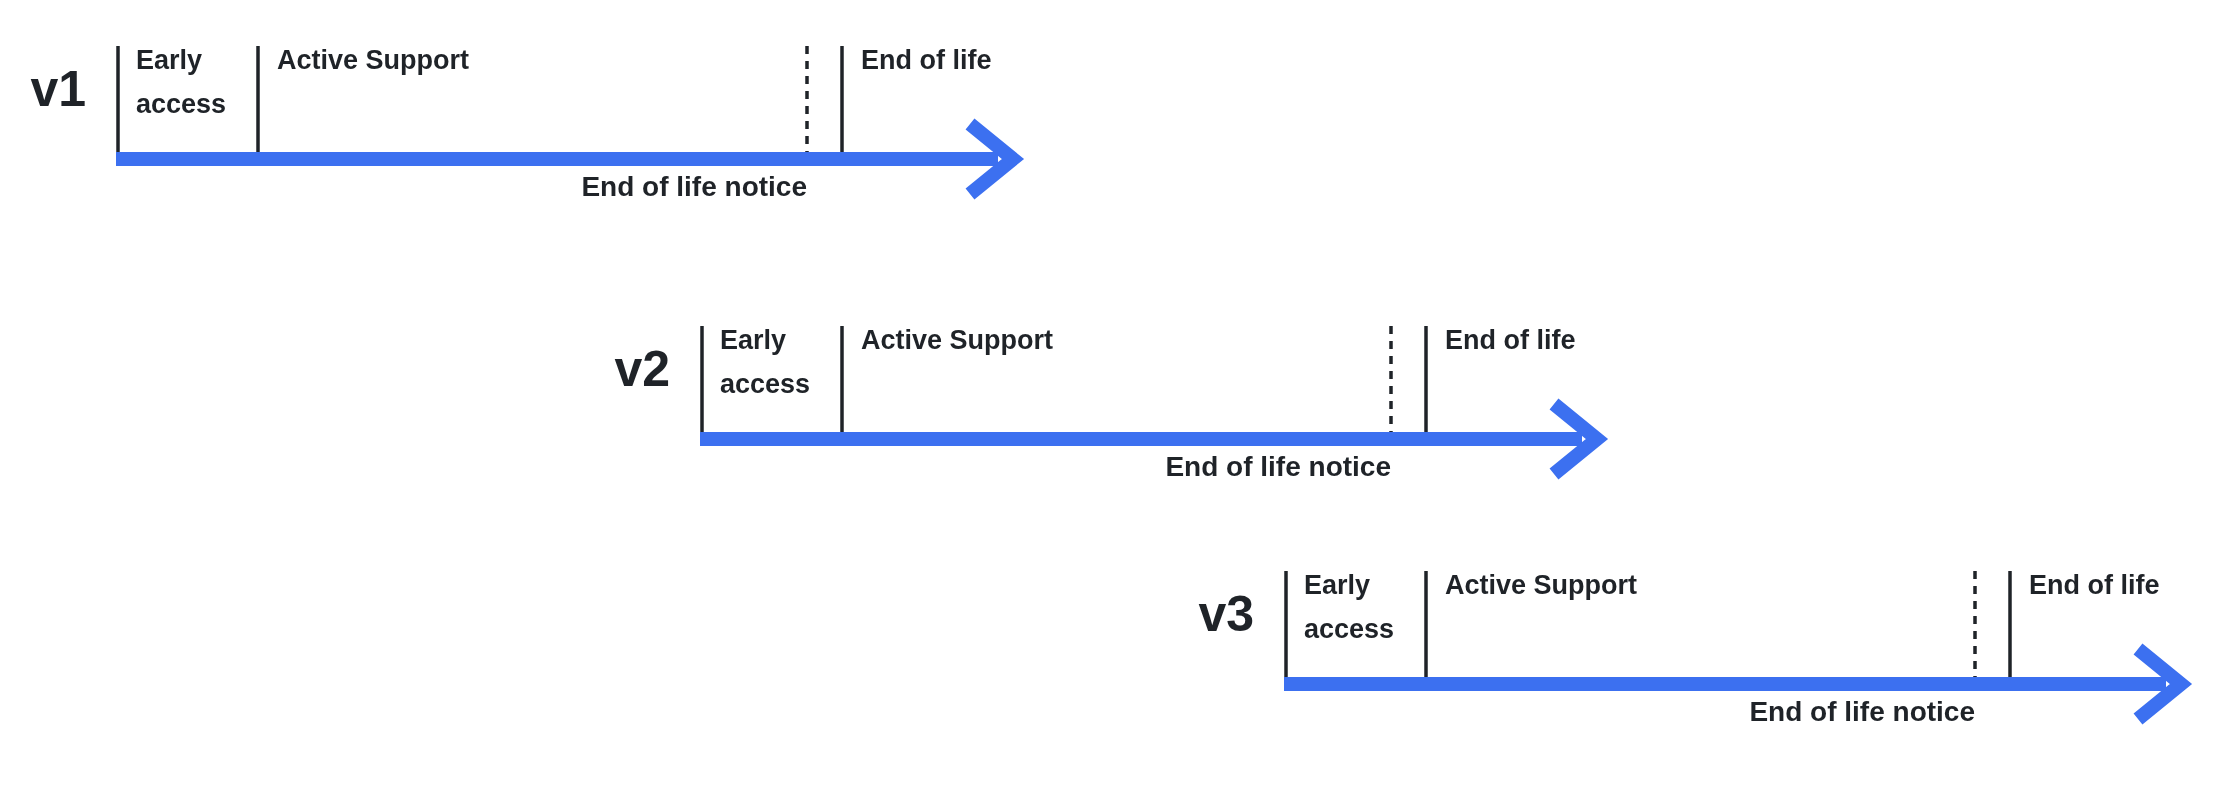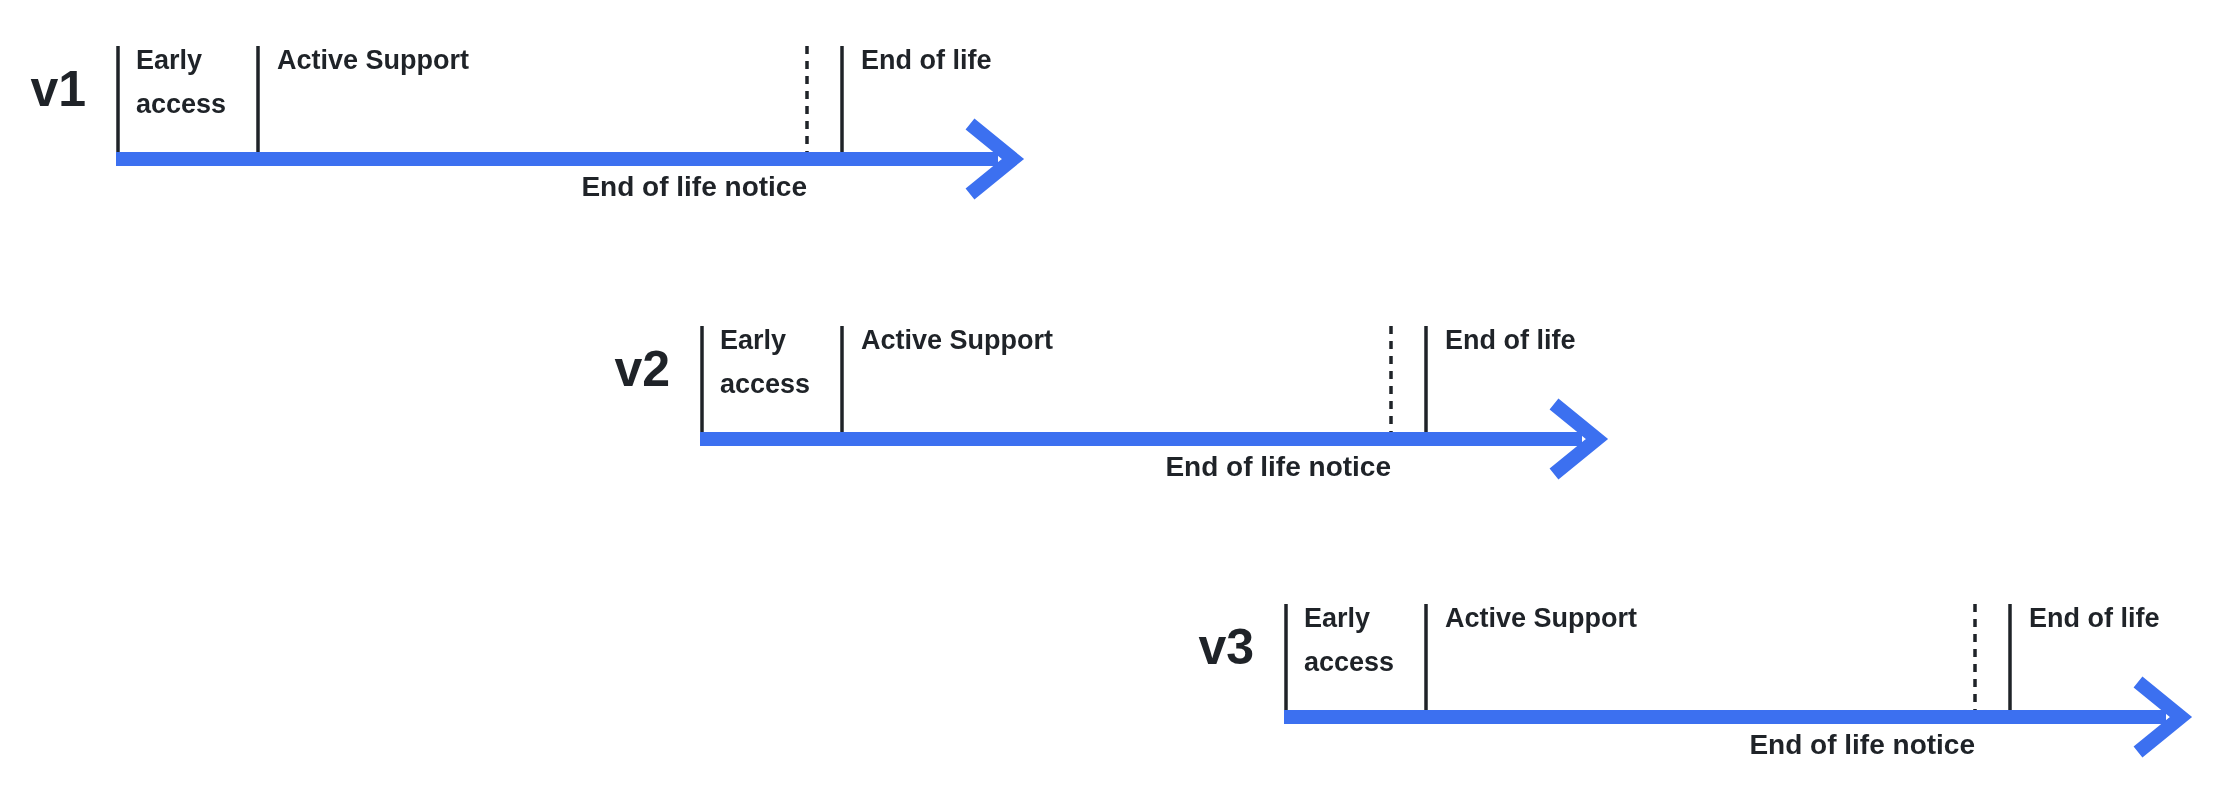--- a/index.html
+++ b/index.html
@@ -17,21 +17,21 @@
     background:#ffffff;
   }
   .row{
     position:absolute;
     width:940px;
     height:200px;
     text-decoration:underline;
   }
   .row-1{left:116px;top:46px;}
   .row-2{left:700px;top:326px;}
-  .row-3{left:1284px;top:604px;}
+  .row-3{left:1284px;top:571px;}
   .track{
     position:absolute;
     left:0;top:0;
     display:block;
     overflow:visible;
   }
   .version{
     position:absolute;
     right:calc(100% + 30px);
     top:14px;

